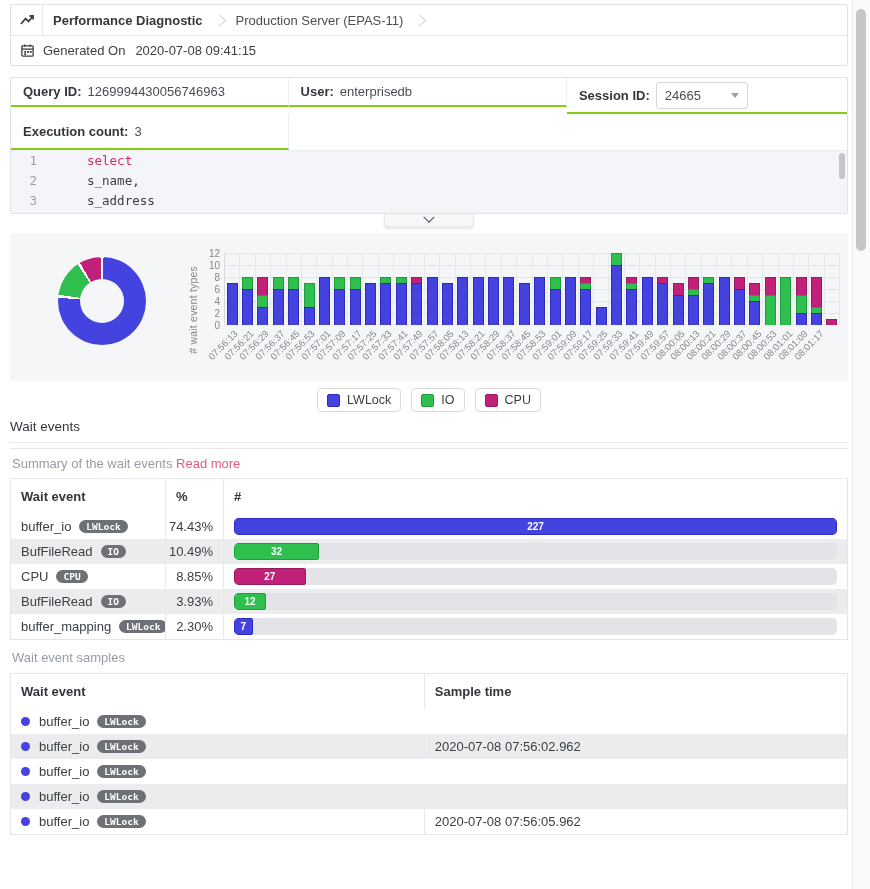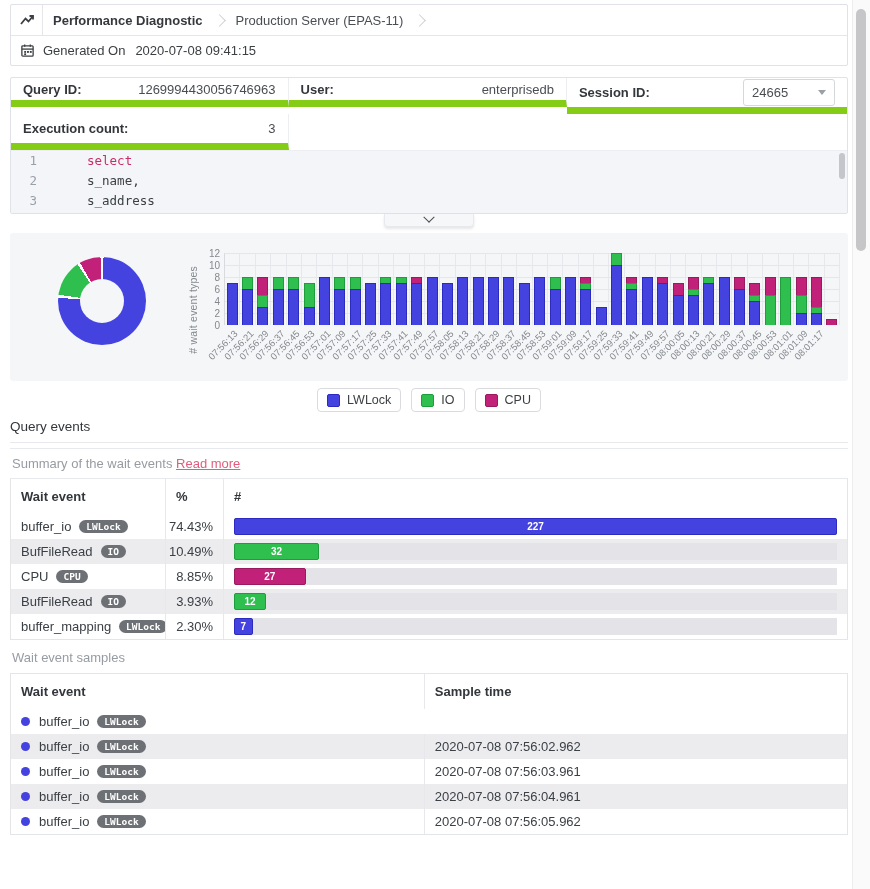--- a/index.html
+++ b/index.html
@@ -19,21 +19,21 @@
   .gen-label { color:#3c4043; margin-right:10px; }
   .gen-value { color:#3c4043; }
 
   
   .sec-head { margin-top:15px; padding-bottom:8px; border-bottom:1px solid #e7e9ec; color:#33373b; font-size:13.5px; }
   .sub-head { color:#979ca3; font-size:13px; }
 
   
   .qpanel { margin-top:11px; border:1px solid #dfe2e6; border-radius:2px; }
   .qgrid { display:grid; grid-template-columns:33.2% 33.3% 33.5%; }
-  .qcell { height:29px; display:flex; align-items:center; padding:0 12px; border-bottom:7px solid #84cc16; border-right:1px solid #eceef1; overflow:hidden; white-space:nowrap;justify-content:space-between; }
+  .qcell { height:29px; display:flex; align-items:center; padding:0 12px; border-bottom:2px solid #84cc16; border-right:1px solid #eceef1; overflow:hidden; white-space:nowrap; }
   .qcell:nth-child(3n) { border-right:none; }
   .qcell b { margin-right:6px; color:#33373b; font-weight:bold; }
   .qcell .val { color:#4a4e53; }
   .qcell.tall { height:36px; }
   .sel { display:flex; align-items:center; justify-content:space-between; width:92px; height:27px;
     border:1px solid #d4d7db; border-radius:3px; background:#fff; padding:0 8px; color:#4a4e53; cursor:pointer; }
   .sel .caret { width:0; height:0; border-left:4px solid transparent; border-right:4px solid transparent; border-top:5px solid #9aa0a6; }
 
   
   .sqlbox { position:relative; background:#f4f5f8; height:63px; overflow:hidden; border-top:1px solid #eceef1; }
@@ -70,37 +70,37 @@
     transform-origin:100% 0; transform:rotate(-45deg); white-space:nowrap; }
 
   
   .legend { display:flex; justify-content:center; gap:10px; margin-top:7px; }
   .chip { display:flex; align-items:center; gap:7px; border:1px solid #d9dbde; border-radius:4px; background:#fff; padding:4px 9px; cursor:pointer; }
   .chip .sq { width:13px; height:13px; border-radius:2px; }
   .chip .lb { font-size:12.5px; color:#3c4043; }
 
   
   .sumline { margin-top:5px; border-top:1px solid #e7e9ec; border-bottom:1px solid #e7e9ec; padding:7px 2px; }
-  .readmore { color:#e25c7c; cursor:pointer;text-decoration:underline; }
+  .readmore { color:#e25c7c; cursor:pointer; }
 
   
   .tbl { border:1px solid #e3e5e9; border-top:none; }
   .trow { display:flex; height:25px; align-items:center; }
   .trow.hdr { height:35px; font-weight:bold; color:#33373b; background:#fff; }
   .trow:nth-child(even):not(.hdr) { background:#ececef; }
   .trow:nth-child(odd):not(.hdr) { background:#fff; }
   .tc { padding:0 10px; height:100%; display:flex; align-items:center; border-right:1px solid #e6e8ec; overflow:hidden; white-space:nowrap; }
   .tc:last-child { border-right:none; }
   .c-event { width:155px; flex:none; }
   .c-pct { width:58px; flex:none; justify-content:flex-end; }
   .trow.hdr .c-pct { justify-content:flex-start; }
   .c-bar { flex:1; }
   .badge { margin-left:8px; background:#6d7074; color:#fff; font-family:"DejaVu Sans Mono",monospace;
     font-size:9.5px; font-weight:bold; padding:2px 7px; border-radius:8px; line-height:1; }
-  .track { width:100%; height:17px; background:#e3e3e8; border-radius:0; overflow:hidden; }
+  .track { width:100%; height:17px; background:#e3e3e8; border-radius:5px; overflow:hidden; }
   .fill { height:100%; border-radius:2px; display:flex; align-items:center; justify-content:center;
     color:#fff; font-size:10px; font-weight:bold; min-width:14px; }
   .samp-head { margin-top:0; padding:10px 2px 8px 2px; }
   .c-ev2 { width:49.5%; flex:none; }
   .c-time { flex:1; }
   .dot { width:9px; height:9px; border-radius:50%; margin-right:9px; flex:none; }
 
   
   .pagebar { position:fixed; top:0; right:0; width:18px; height:889px; background:#fafafa; border-left:1px solid #ededee; }
   .pagebar .thumb { position:absolute; left:3px; top:9px; width:10px; height:242px; background:#c6c6c9; border-radius:6px; }
@@ -502,21 +502,21 @@
       <div class="chip">
         <span class="sq" style="background: rgb(47, 191, 79); border: 1px solid rgb(31, 156, 60);"></span>
         <span class="lb">IO</span>
       </div>
       <div class="chip">
         <span class="sq" style="background: rgb(193, 33, 121); border: 1px solid rgb(153, 26, 95);"></span>
         <span class="lb">CPU</span>
       </div>
     </div>
 
-  <div class="sec-head" style="margin-top:7px">Query events</div>
+  <div class="sec-head" style="margin-top:7px">Wait events</div>
 
   <div class="sumline sub-head">
     <span>Summary of the wait events</span>
     <span class="readmore">Read more</span>
   </div>
 
   <div class="tbl">
     <div class="trow hdr">
       <div class="tc c-event">Wait event</div>
       <div class="tc c-pct">%</div>
@@ -608,29 +608,27 @@
             <span class="badge">LWLock</span>
           </div>
           <div class="tc c-time">2020-07-08 07:56:02.962</div>
         </div>
         <div class="trow">
           <div class="tc c-ev2">
             <span class="dot" style="background: rgb(68, 67, 224);"></span>
             <span>buffer_io</span>
             <span class="badge">LWLock</span>
           </div>
-          <div class="tc c-time">2020-07-08 07:56:03.961</div>
         </div>
         <div class="trow">
           <div class="tc c-ev2">
             <span class="dot" style="background: rgb(68, 67, 224);"></span>
             <span>buffer_io</span>
             <span class="badge">LWLock</span>
           </div>
-          <div class="tc c-time">2020-07-08 07:56:04.961</div>
         </div>
         <div class="trow">
           <div class="tc c-ev2">
             <span class="dot" style="background: rgb(68, 67, 224);"></span>
             <span>buffer_io</span>
             <span class="badge">LWLock</span>
           </div>
           <div class="tc c-time">2020-07-08 07:56:05.962</div>
         </div>
       </div>

